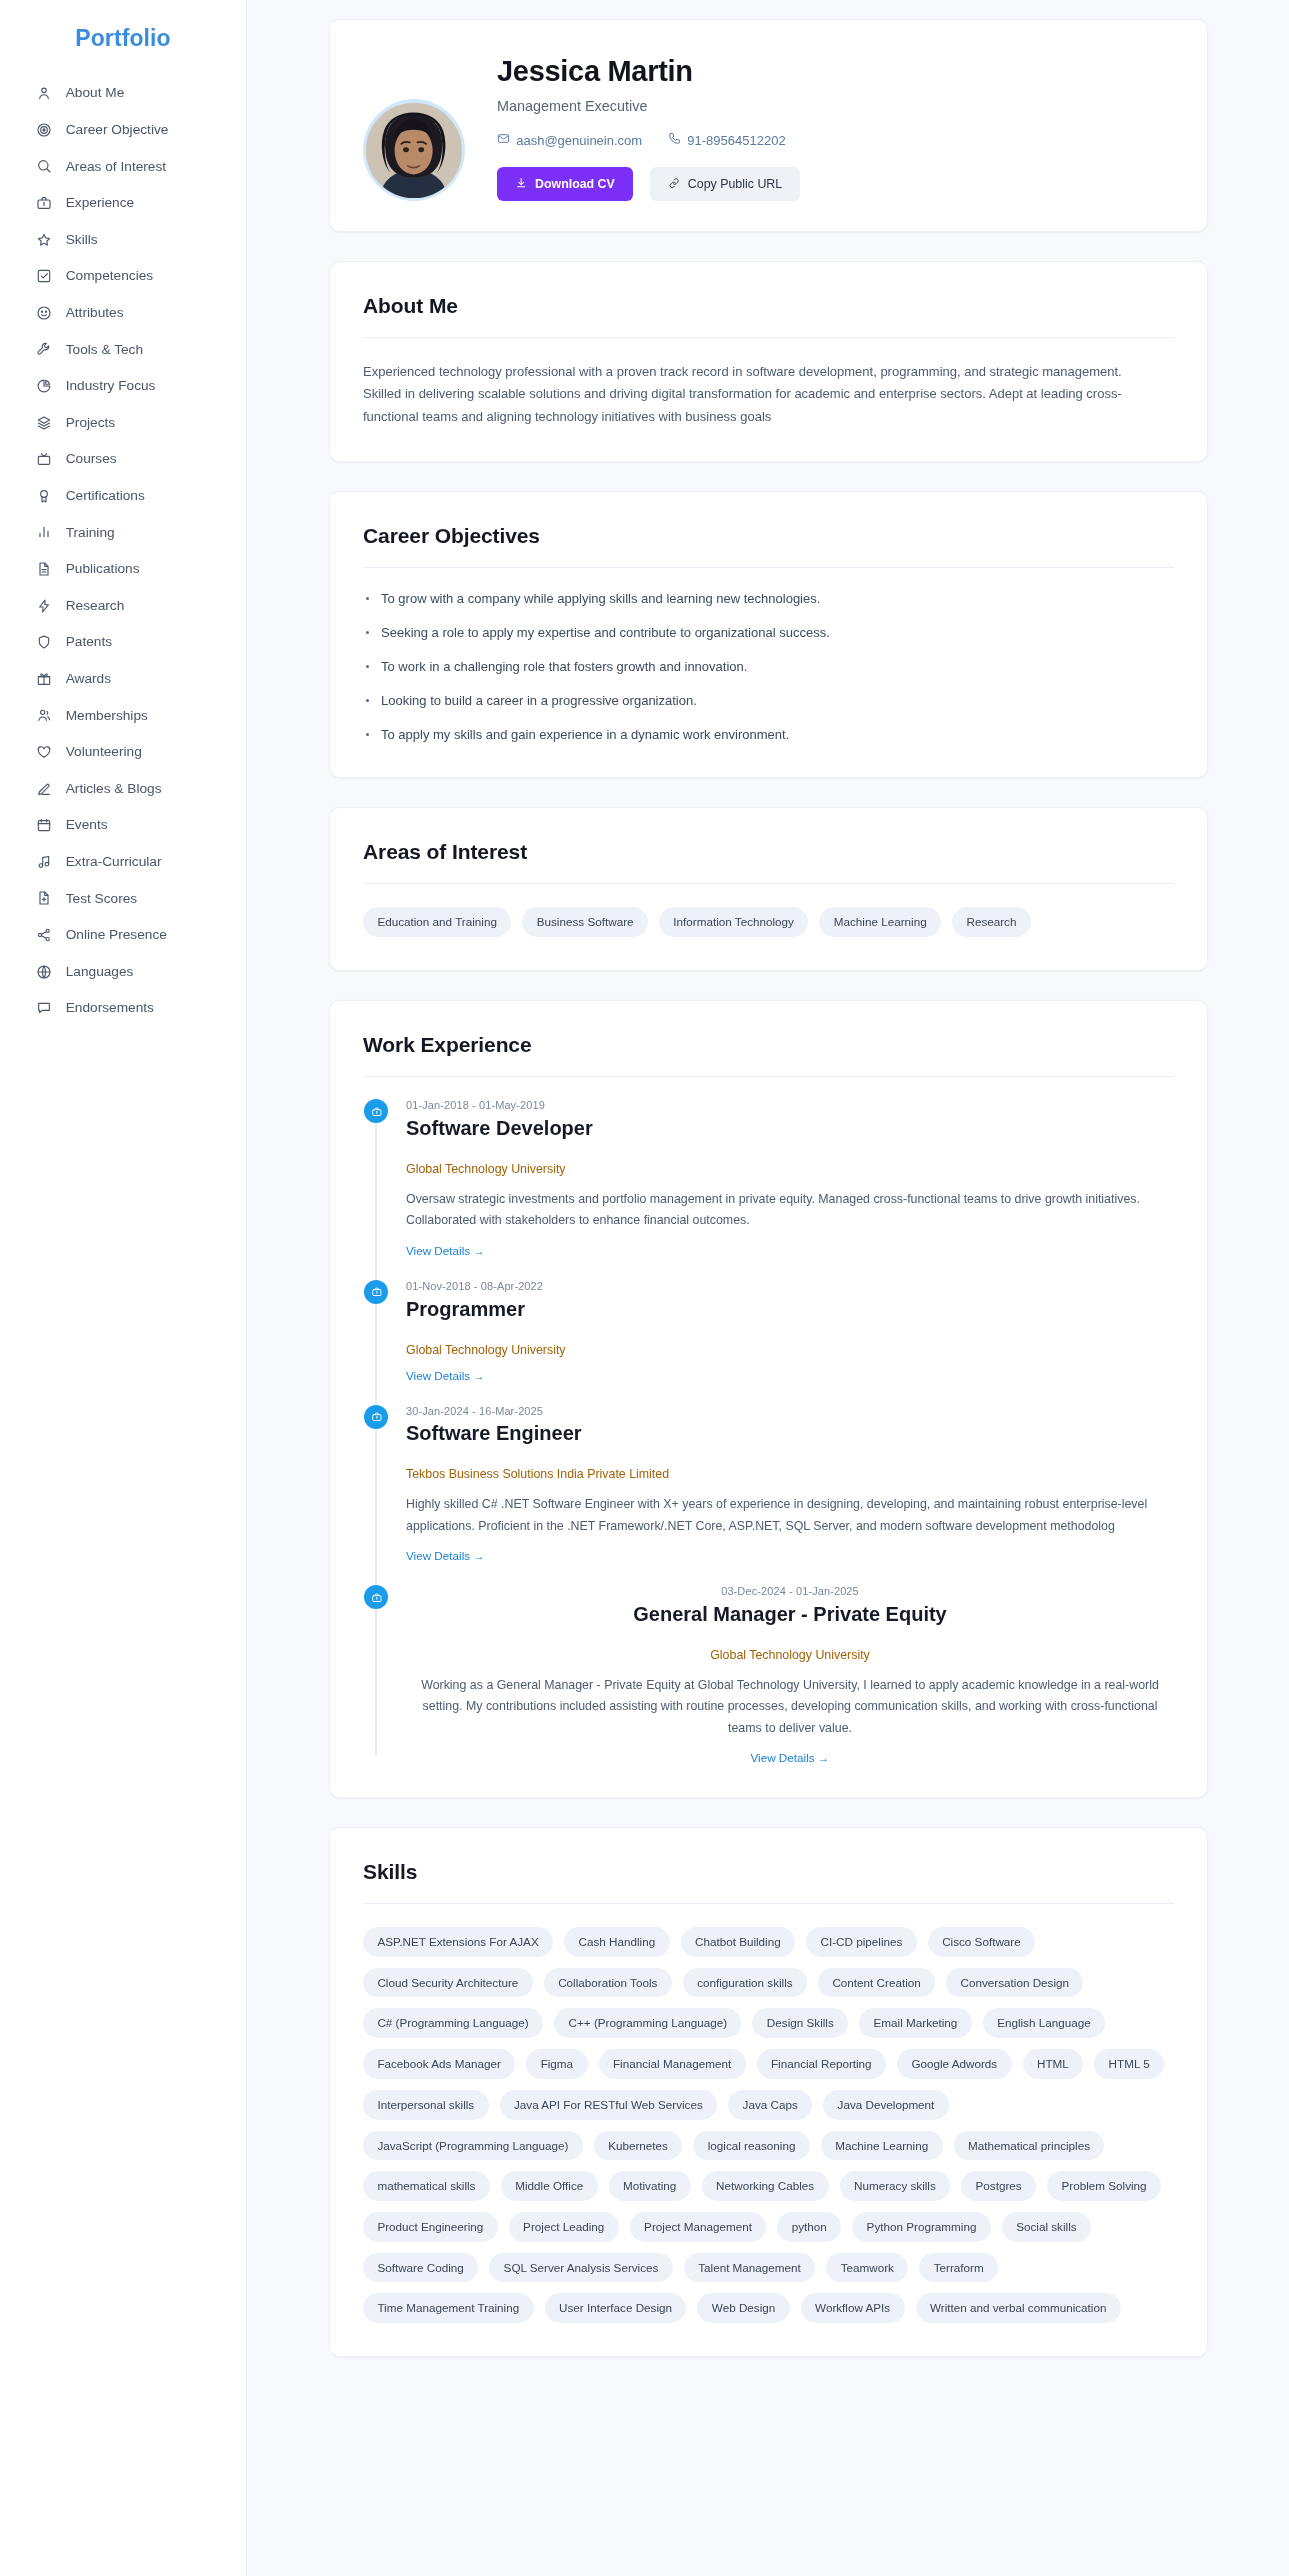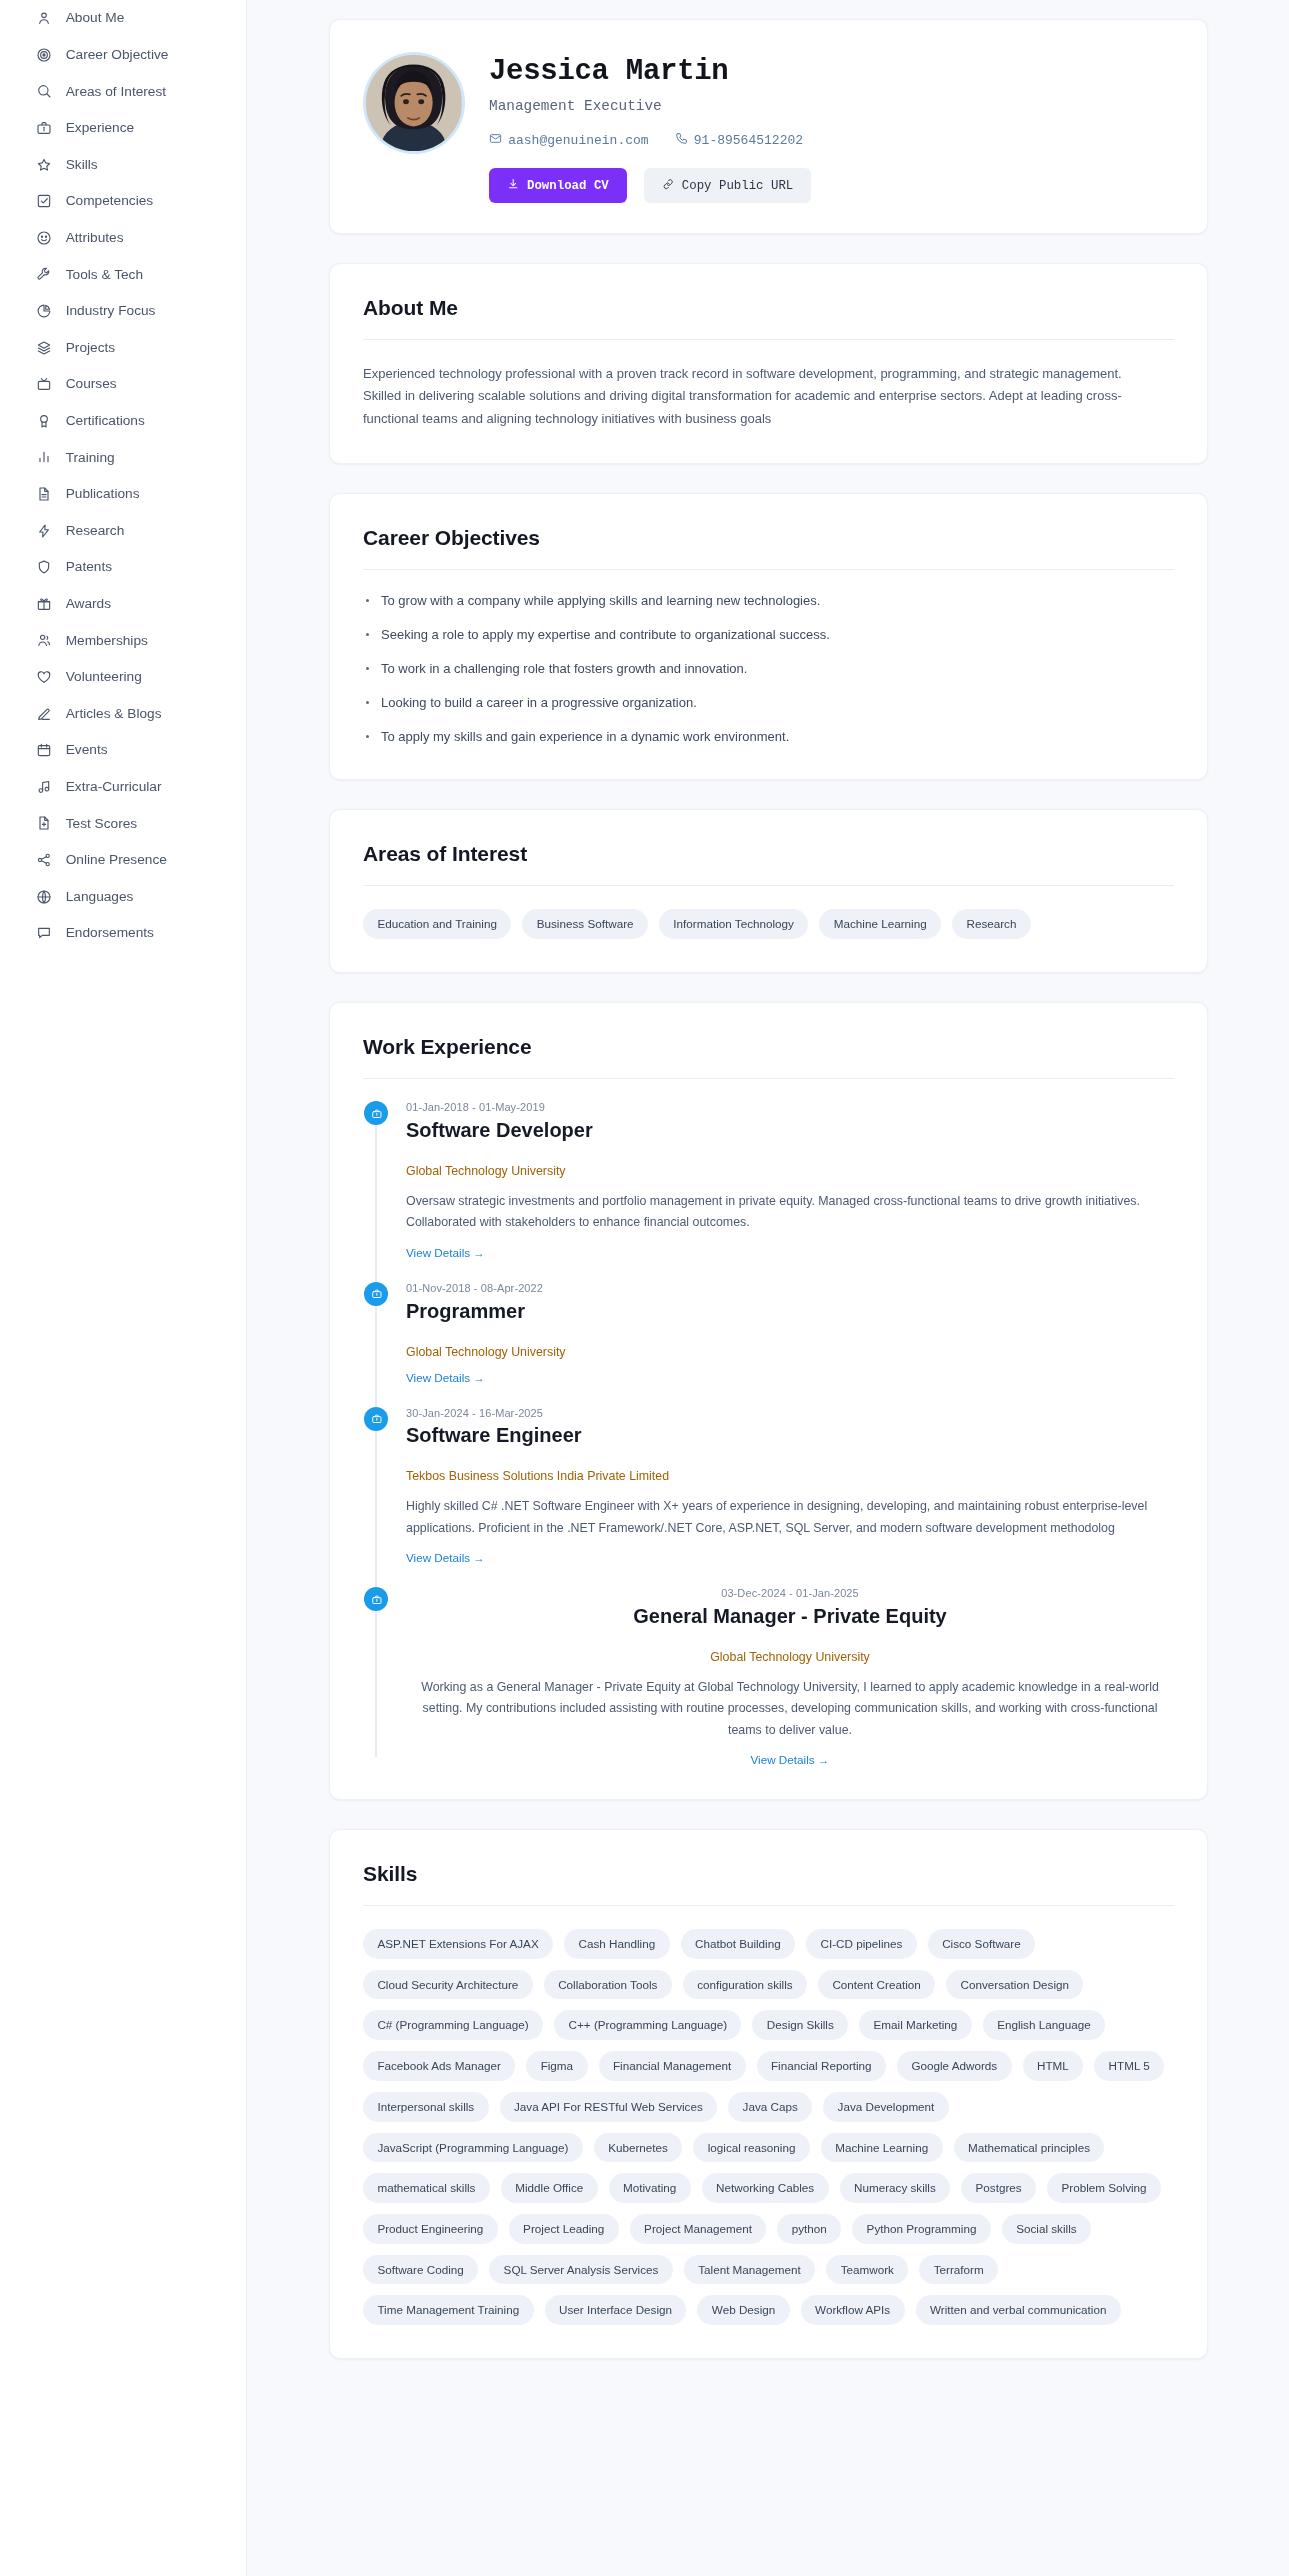--- a/index.html
+++ b/index.html
@@ -59,21 +59,21 @@
     width: 879px;
     background: #ffffff;
     border: 0.7px solid #eef1f6;
     border-radius: 11px;
     box-shadow: 0 0.7px 2.1px rgba(16,24,40,.05);
     margin-bottom: 29px;
     padding: 32px 33px 33px 33px;
   }
 
   
-  .profile-card { display: flex; align-items: flex-start; gap: 24px; padding: 32px 33px 30px 33px; font-family: Liberation Mono, monospace; }
+  .profile-card { display: flex; align-items: flex-end; gap: 32px; padding: 32px 33px 30px 33px; }
   .avatar-wrap {
     width: 102px; height: 102px; flex: 0 0 102px;
     border-radius: 50%;
     padding: 3.4px;
     background: #cfe6fb;
   }
   .avatar {
     width: 100%; height: 100%;
     border-radius: 50%;
     overflow: hidden;
@@ -221,20 +221,21 @@
     font-size: 11.7px;
     color: #1a7fd4;
     margin-top: 12.4px;
     cursor: pointer;
   }
 </style>
 </head>
 <body>
 
 <aside class="sidebar">
+  <div class="brand">Portfolio</div>
   <nav class="nav" id="nav-root">
       <div class="nav-item">
         <span class="nav-icon">
           <svg viewBox="0 0 24 24" fill="none" stroke="currentColor" stroke-width="1.7" stroke-linecap="round" stroke-linejoin="round">
             <circle cx="12" cy="8" r="3.4"></circle>
             <path d="M5.5 20c.8-3.6 3.4-5.4 6.5-5.4s5.7 1.8 6.5 5.4"></path>
           </svg>
         </span>
         <span>About Me</span>
       </div>

